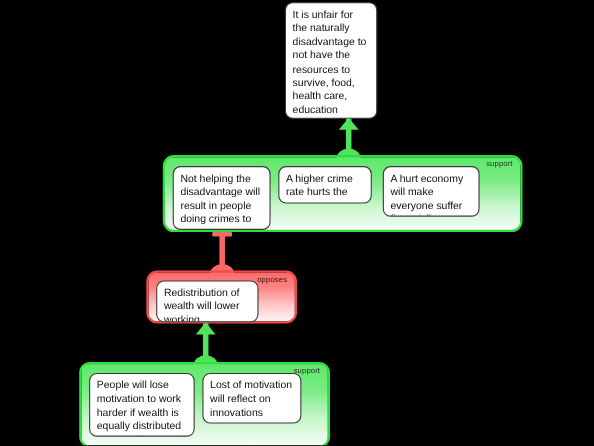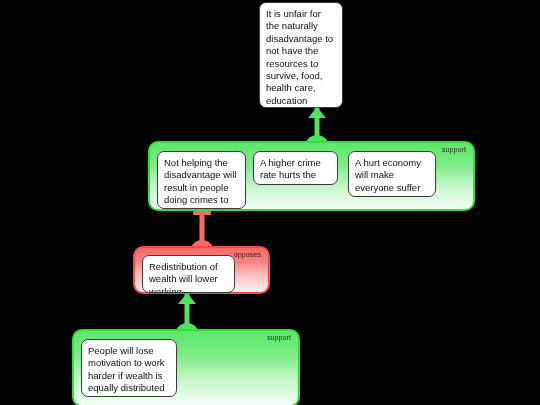--- a/index.html
+++ b/index.html
@@ -164,15 +164,18 @@
     <div class="foot"></div>
   </div>
 
   <div class="group support" style="left:72px; top:329px; width:228px; height:78px;">
     <span class="group-label">support</span>
 
     <div class="node" style="left:7px; top:8px; width:96px; height:58px;">
       <span>People will lose motivation to work harder if wealth is equally distributed among others.</span>
     </div>
 
+    <div class="node" style="left:110px; top:8px; width:90px; height:46px;">
+      <span>Lost of motivation will reflect on innovations</span>
+    </div>
   </div>
 
 </div>
 
 </body></html>

